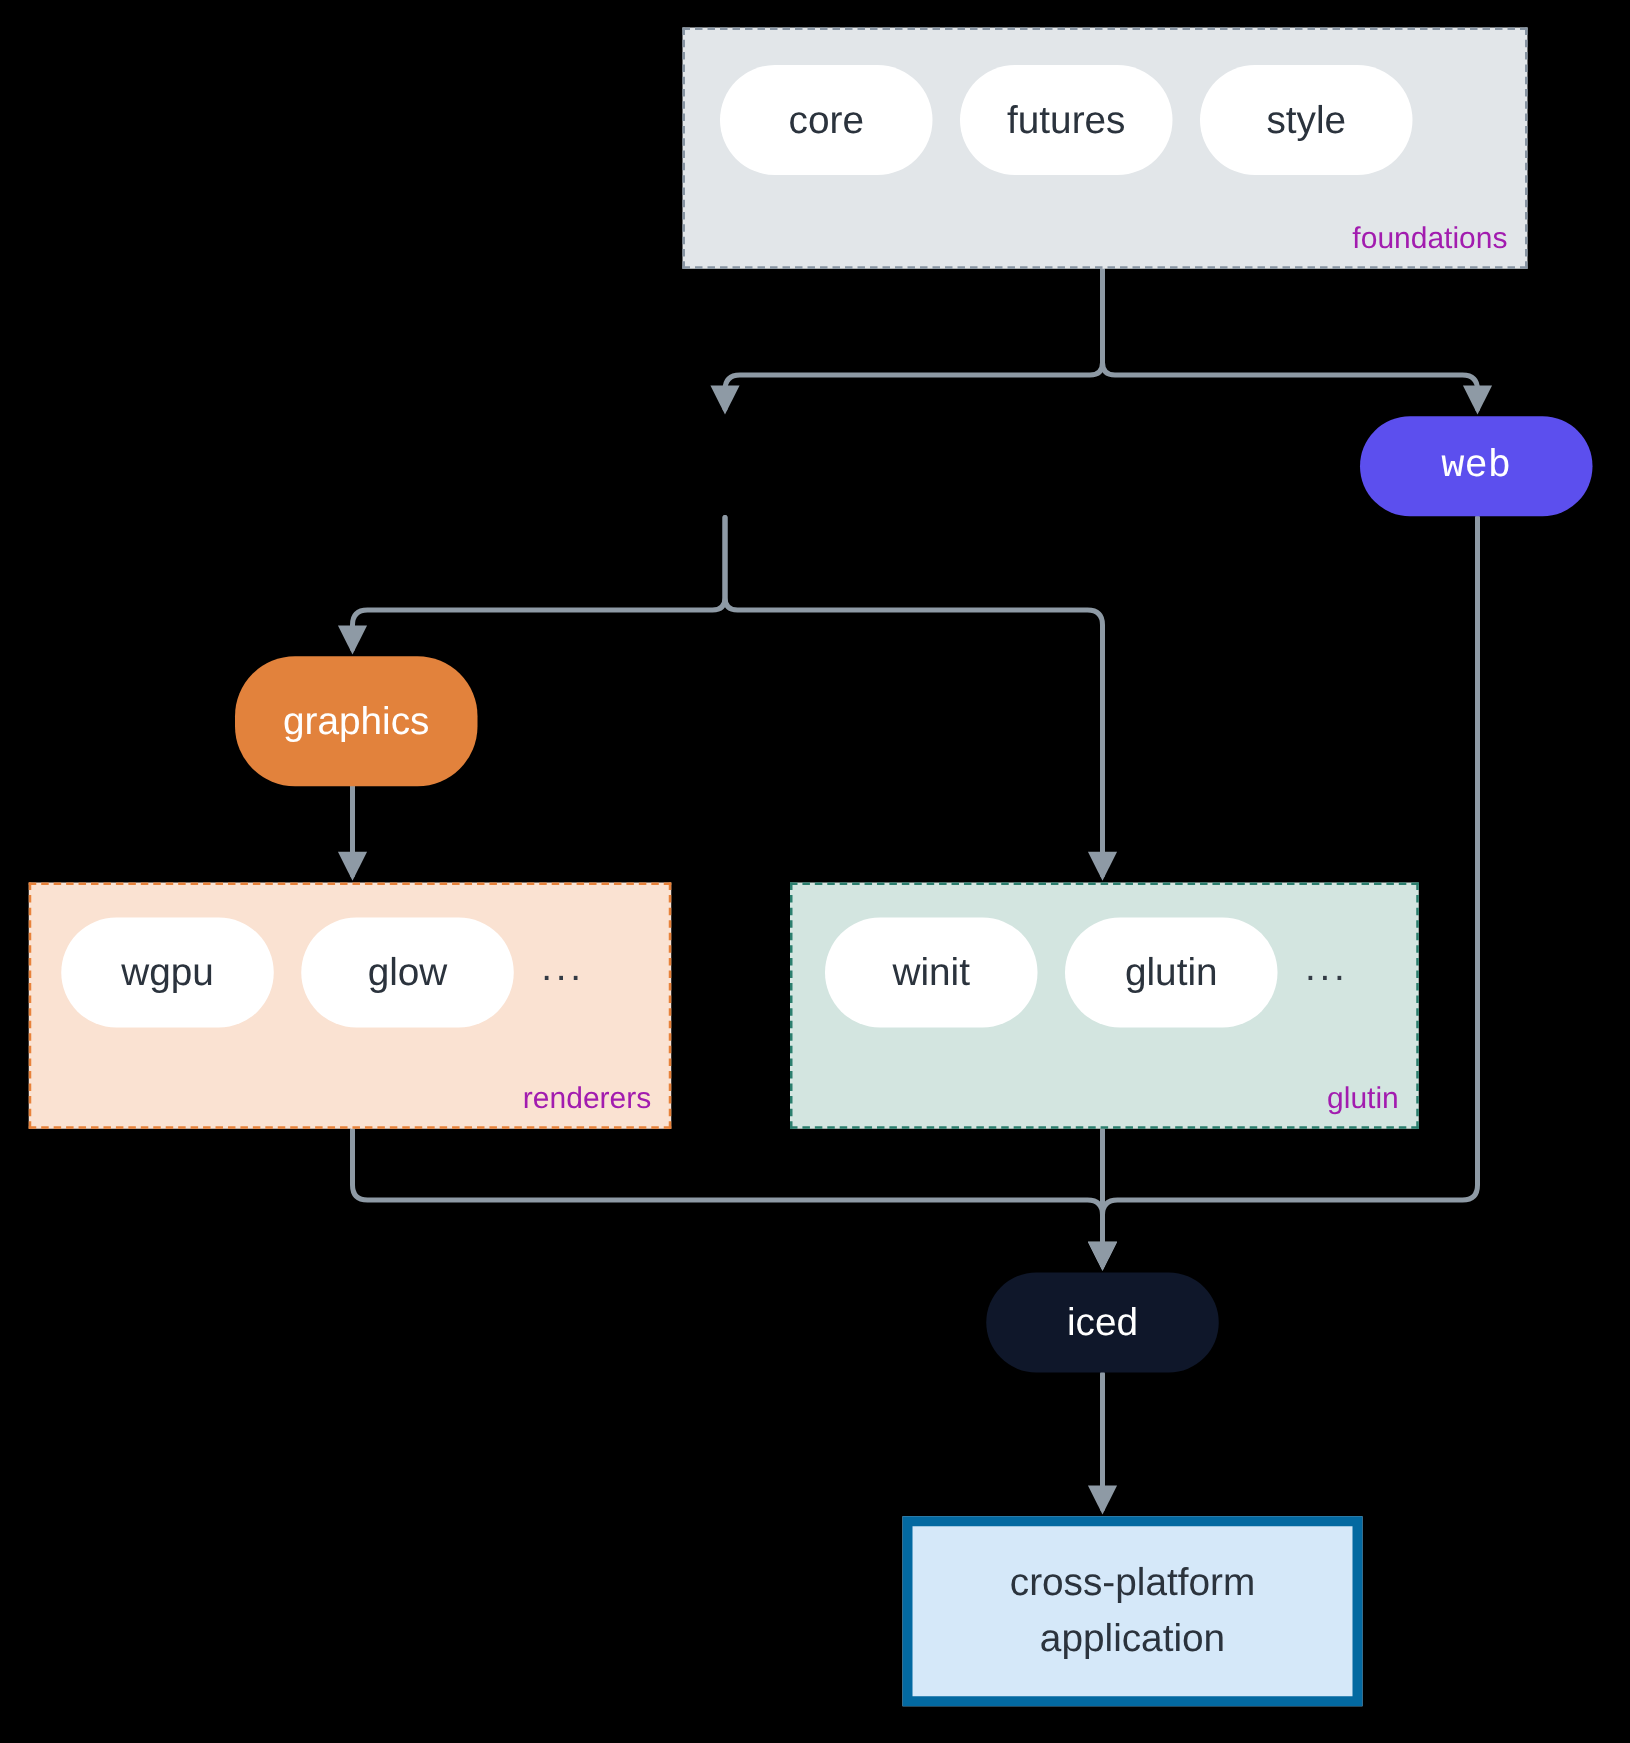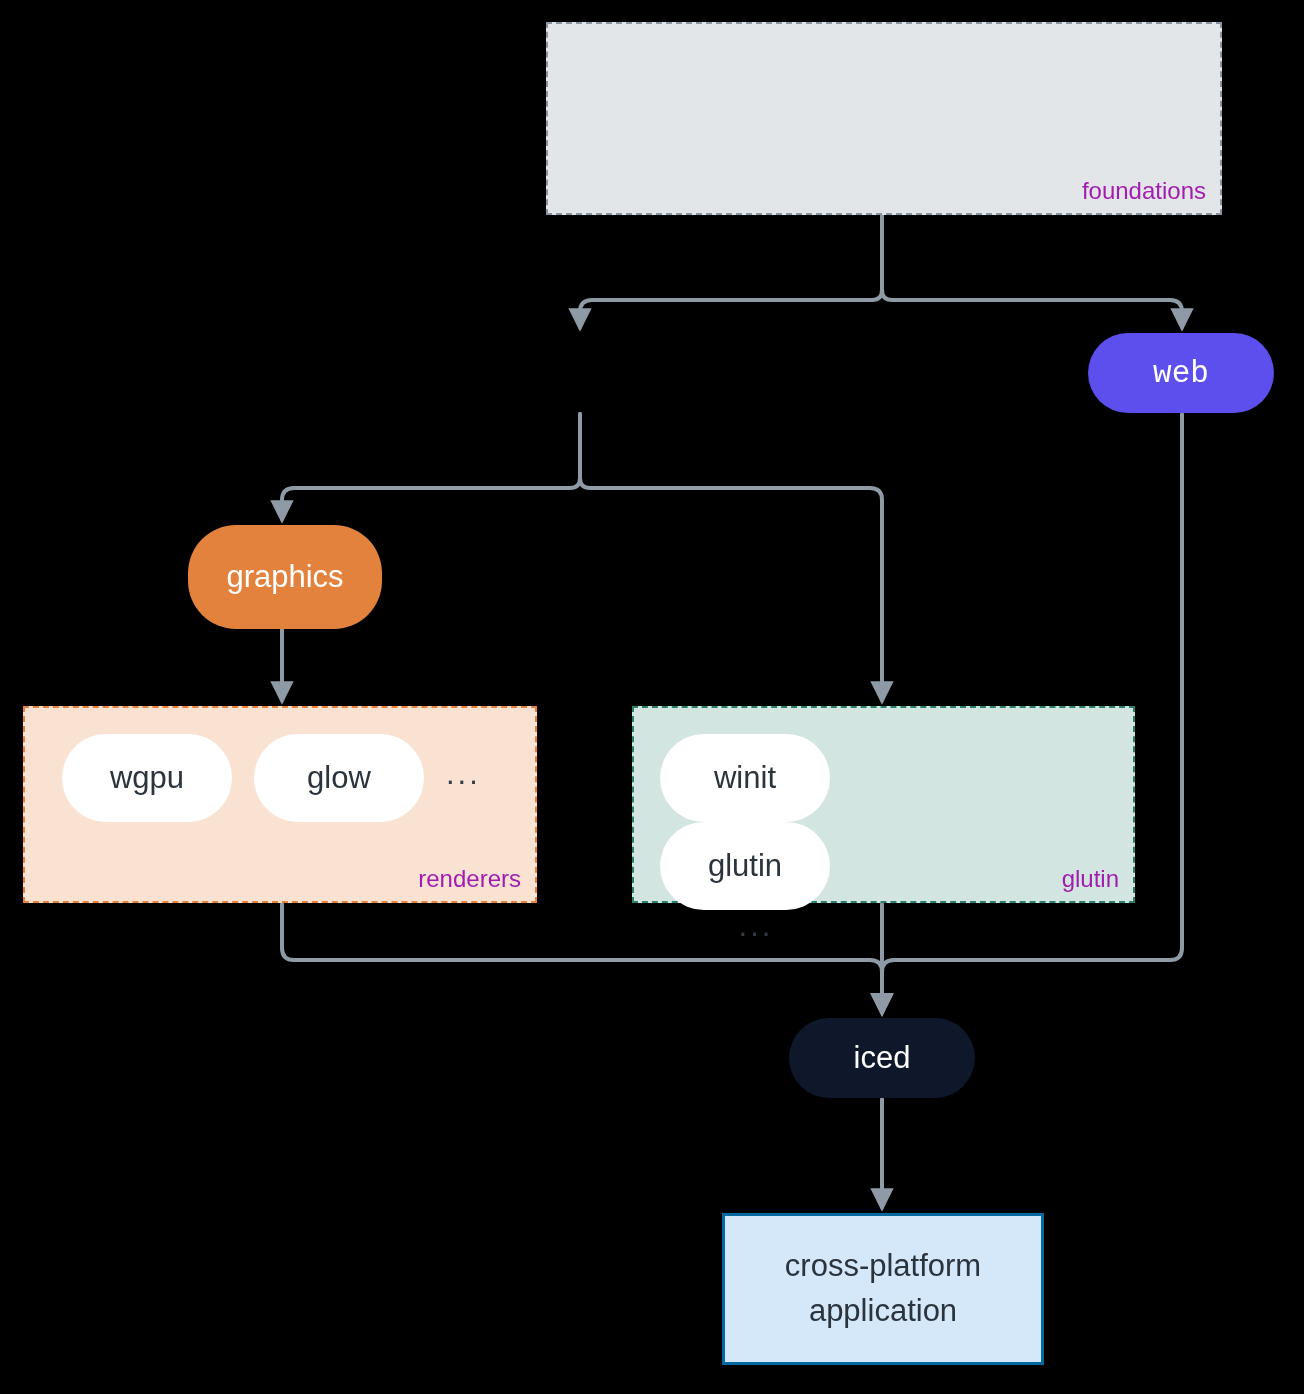--- a/index.html
+++ b/index.html
@@ -50,28 +50,28 @@
     background: #e2e6e9;
     border-color: #8895a3;
   }
   #grp-foundations .group-pills { left: 28px; top: 28px; }
 
   #grp-renderers {
     left: 23px; top: 706px; width: 514px; height: 197px;
     background: #fae2d2;
     border-color: #e8823a;
   }
-  #grp-renderers .group-pills { left: 37px; top: 26px; }
+  #grp-renderers .group-pills { left: 24px; top: 26px; }
 
   #grp-shells {
     left: 632px; top: 706px; width: 503px; height: 197px;
     background: #d3e5e0;
     border-color: #2b7f6e;
   }
-  #grp-shells .group-pills { left: 26px; top: 26px; flex-direction: column; }
+  #grp-shells .group-pills { left: 26px; top: 26px; }
 
   
   .pill {
     height: 88px;
     min-width: 170px;
     padding: 0 26px;
     box-sizing: border-box;
     background: #ffffff;
     border-radius: 44px;
     display: flex;
@@ -103,24 +103,24 @@
     white-space: nowrap;
   }
   #node-native { left: 487px; top: 333px; width: 187px; height: 80px; background: #5c4fee; }
   #node-web    { left: 1088px; top: 333px; width: 186px; height: 80px; background: #5c4fee; font-family: Liberation Mono, monospace; }
   #node-graphics { left: 188px; top: 525px; width: 194px; height: 104px; background: #e2823c; }
   #node-iced   { left: 789px; top: 1018px; width: 186px; height: 80px; background: #0f172a; }
 
   
   #node-app {
     position: absolute;
-    left: 722px; top: 1213px; width: 322px; height: 152px;
+    left: 722px; top: 1213px; width: 368px; height: 152px;
     box-sizing: border-box;
     background: #d5e8f9;
-    border: 3px solid #0369a1;
+    border: 8px solid #0369a1;
     display: flex;
     flex-direction: column;
     align-items: center;
     justify-content: center;
     font-size: 31px;
     color: #2b333d;
     line-height: 1.45;
     text-align: center;
   }
 </style>
@@ -151,20 +151,25 @@
 
       <path d="M 882 904 L 882 1012" marker-end="url(#arrow)"></path>
 
       <path d="M 1182 414 L 1182 948 Q 1182 960 1170 960 L 894 960 Q 882 960 882 972 L 882 1012" marker-end="url(#arrow)"></path>
 
       <path d="M 882 1099 L 882 1207" marker-end="url(#arrow)"></path>
     </g>
   </svg>
 
   <div class="group" id="grp-foundations">
+    <div class="group-pills">
+      <div class="pill">core</div>
+      <div class="pill">futures</div>
+      <div class="pill">style</div>
+    </div>
     <div class="group-label">foundations</div>
   </div>
 
   <div class="group" id="grp-renderers">
     <div class="group-pills">
       <div class="pill">wgpu</div>
       <div class="pill">glow</div>
       <div class="ellipsis">...</div>
     </div>
     <div class="group-label">renderers</div>

